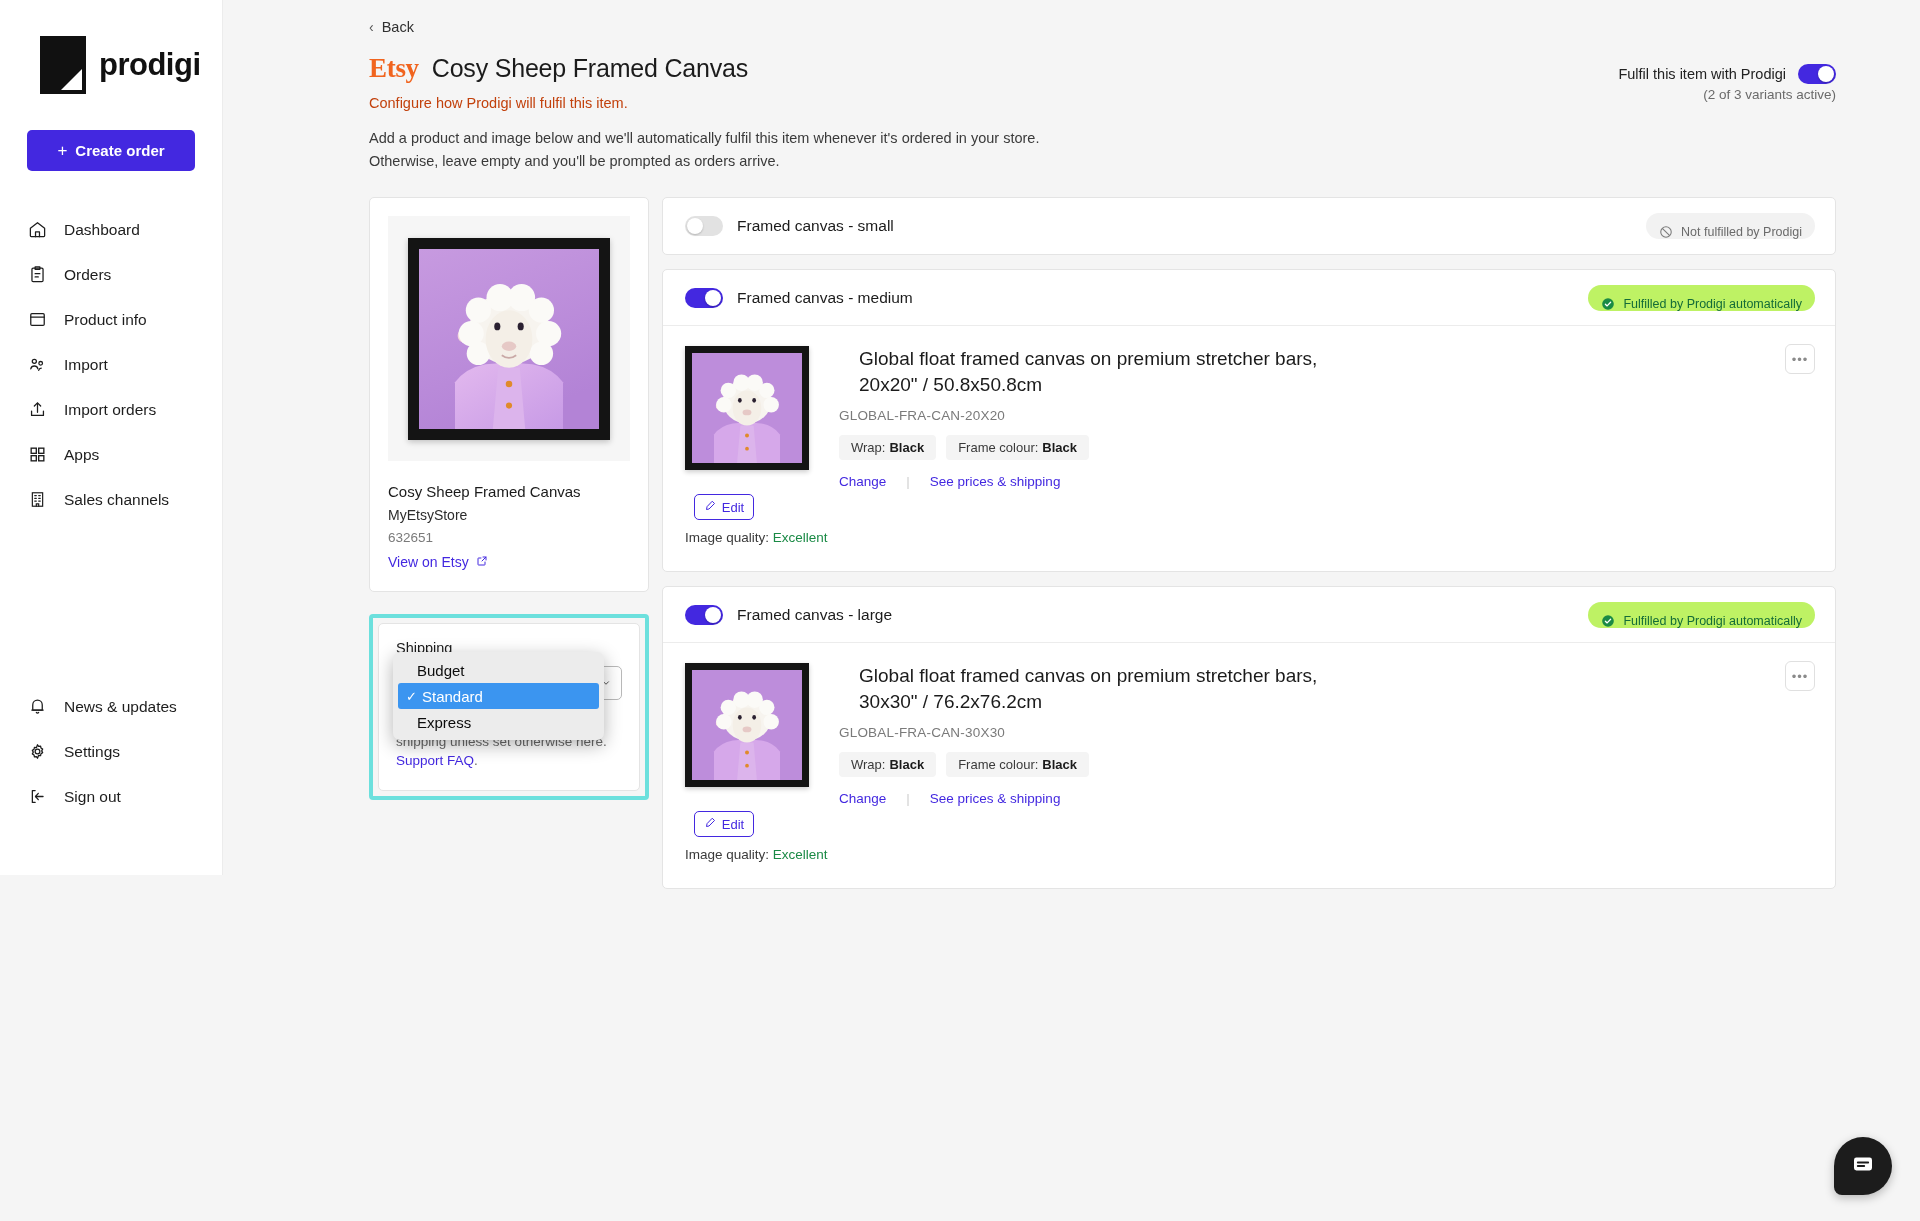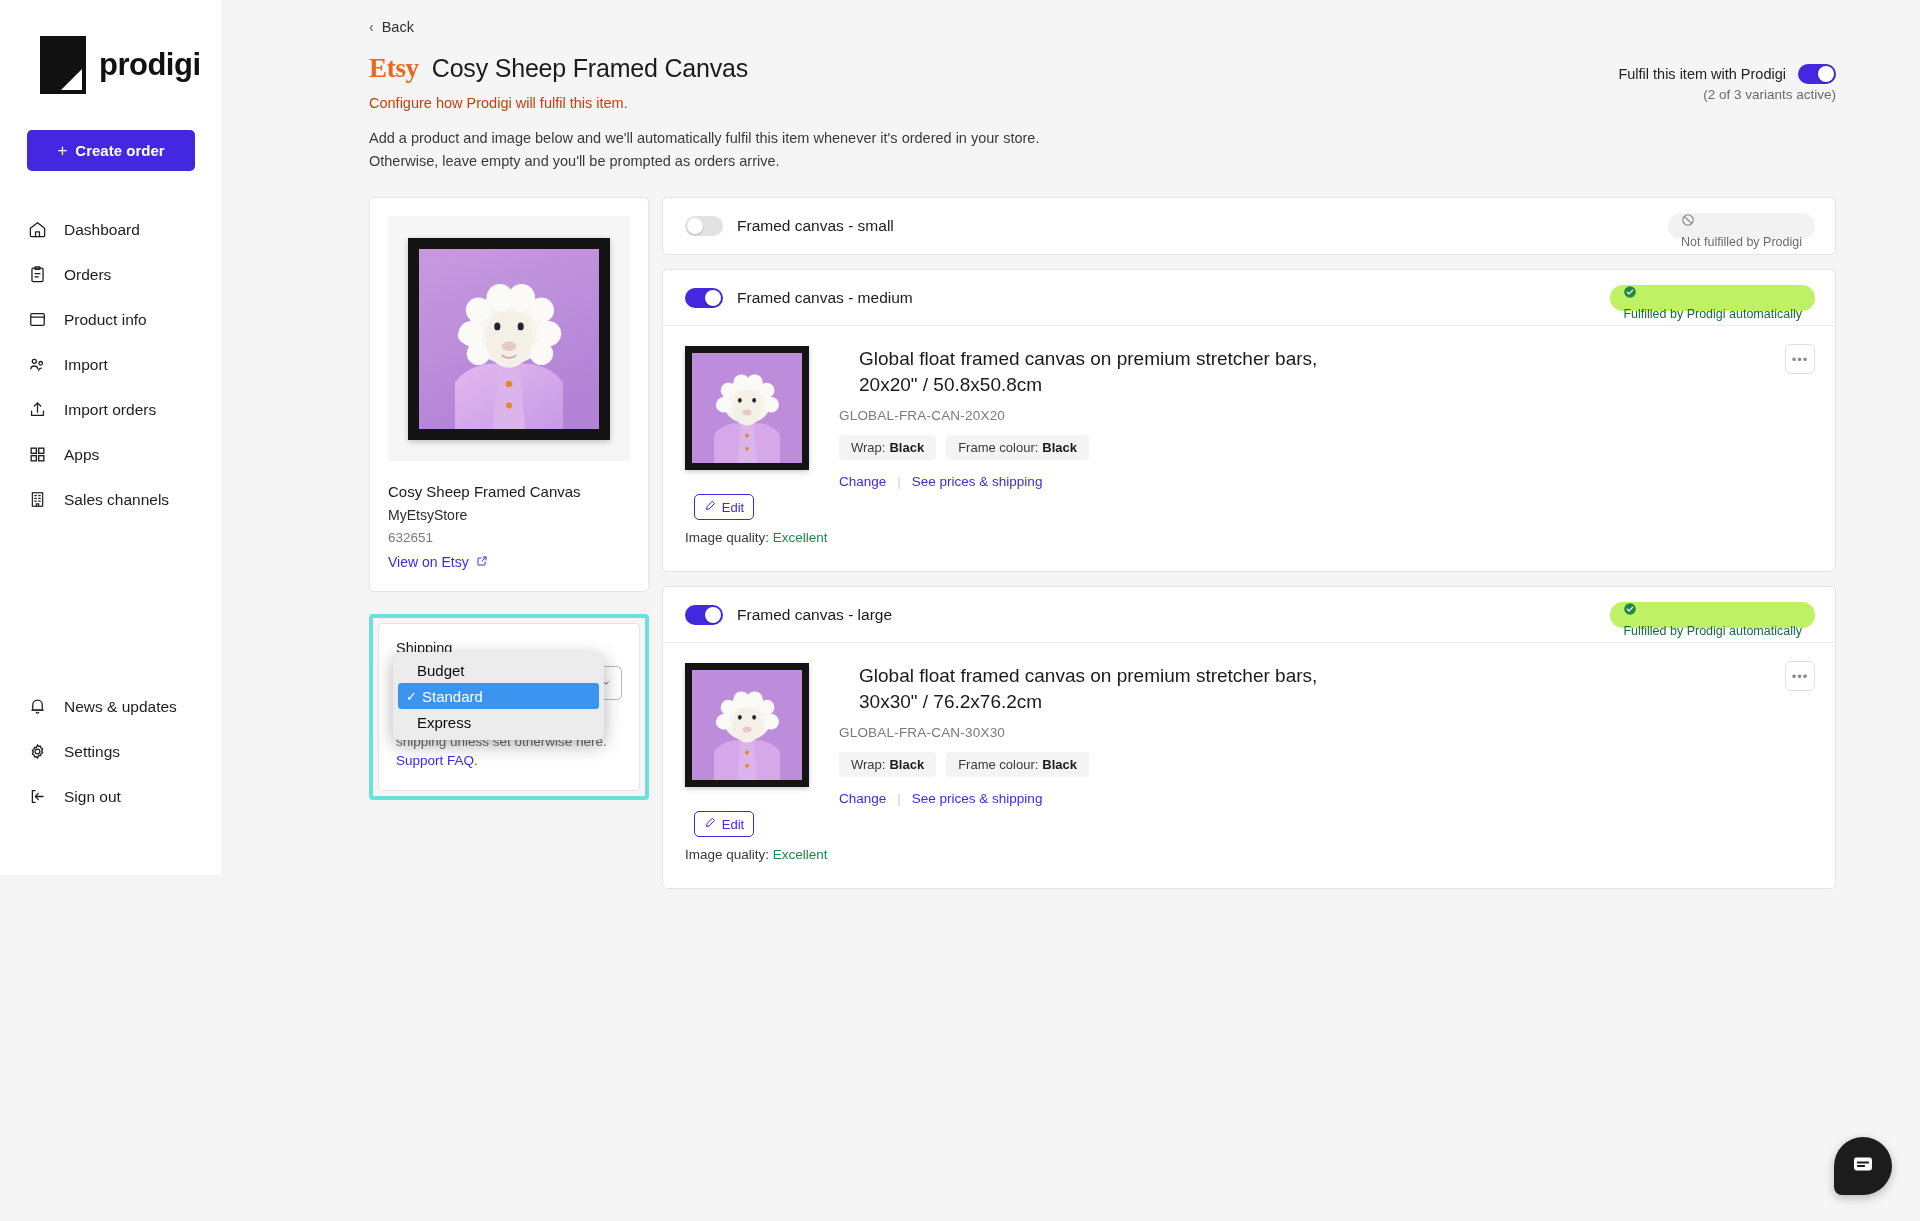--- a/index.html
+++ b/index.html
@@ -170,24 +170,23 @@
   
   .variant-card { margin-bottom: 14px; overflow: visible; }
   .variant-head {
     height: 56px; display:flex; align-items:center;
     padding: 0 20px 0 22px; justify-content:space-between;
   }
   .variant-head.bordered { border-bottom:1px solid #ececec; }
   .vh-left { display:flex; align-items:center; gap:14px; }
   .variant-name { font-size: 15.5px; color:#1b1b1b; }
   .badge {
-    display:inline-flex; align-items:flex-start; gap:8px;
+    display:inline-flex; align-items:flex-end; gap:8px;
     height: 26px; padding: 0 13px; border-radius: 13px;
     font-size: 12.5px;
-    flex-direction: column;
   }
   .badge.ok { background:#bef264; color:#146c38; }
   .badge.no { background:#f2f2f2; color:#6a6a6a; }
   .badge .ic { width:14px; height:14px; display:block; }
 
   .variant-body { display:flex; padding: 20px 22px 26px 22px; position:relative; }
   .vb-thumb-col { width: 132px; flex:0 0 132px; }
   .thumb-framed {
     width: 124px; height: 124px; background:#141414; padding: 7px;
     box-shadow: 0 2px 5px rgba(0,0,0,.2);
@@ -205,21 +204,21 @@
   .vb-info { padding-left: 22px; flex: 1 1 auto; }
   .prod-title { font-size: 19px; color:#1b1b1b; line-height:1.38; max-width: 470px; margin-left: 20px; }
   .prod-sku { margin-top: 9px; font-size: 13.5px; color:#7a7a7a; letter-spacing:0.2px; }
   .attr-row { margin-top: 12px; display:flex; gap: 10px; }
   .attr {
     background:#f4f4f4; border-radius:4px; height:25px;
     display:flex; align-items:center; padding:0 12px;
     font-size:13px; color:#3a3a3a;
   }
   .attr b { font-weight:700; color:#1b1b1b; margin-left:4px; }
-  .links-row { margin-top: 14px; display:flex; align-items:center; gap:11px; font-size:13.5px; }
+  .links-row { margin-top: 14px; display:flex; align-items:center; gap:20px; font-size:13.5px; }
   .links-row a { color:#4328e0; text-decoration:none; cursor:pointer; }
   .links-row .sep { color:#cfcfcf; }
 
   .dots-btn {
     position:absolute; right: 20px; top: 18px;
     width: 30px; height: 30px; border:1px solid #e0e0e0; border-radius:6px;
     background:#fff; display:flex; align-items:center; justify-content:center;
     cursor:pointer; color:#8a8a8a; font-size:13px; letter-spacing:1px;
   }
 

